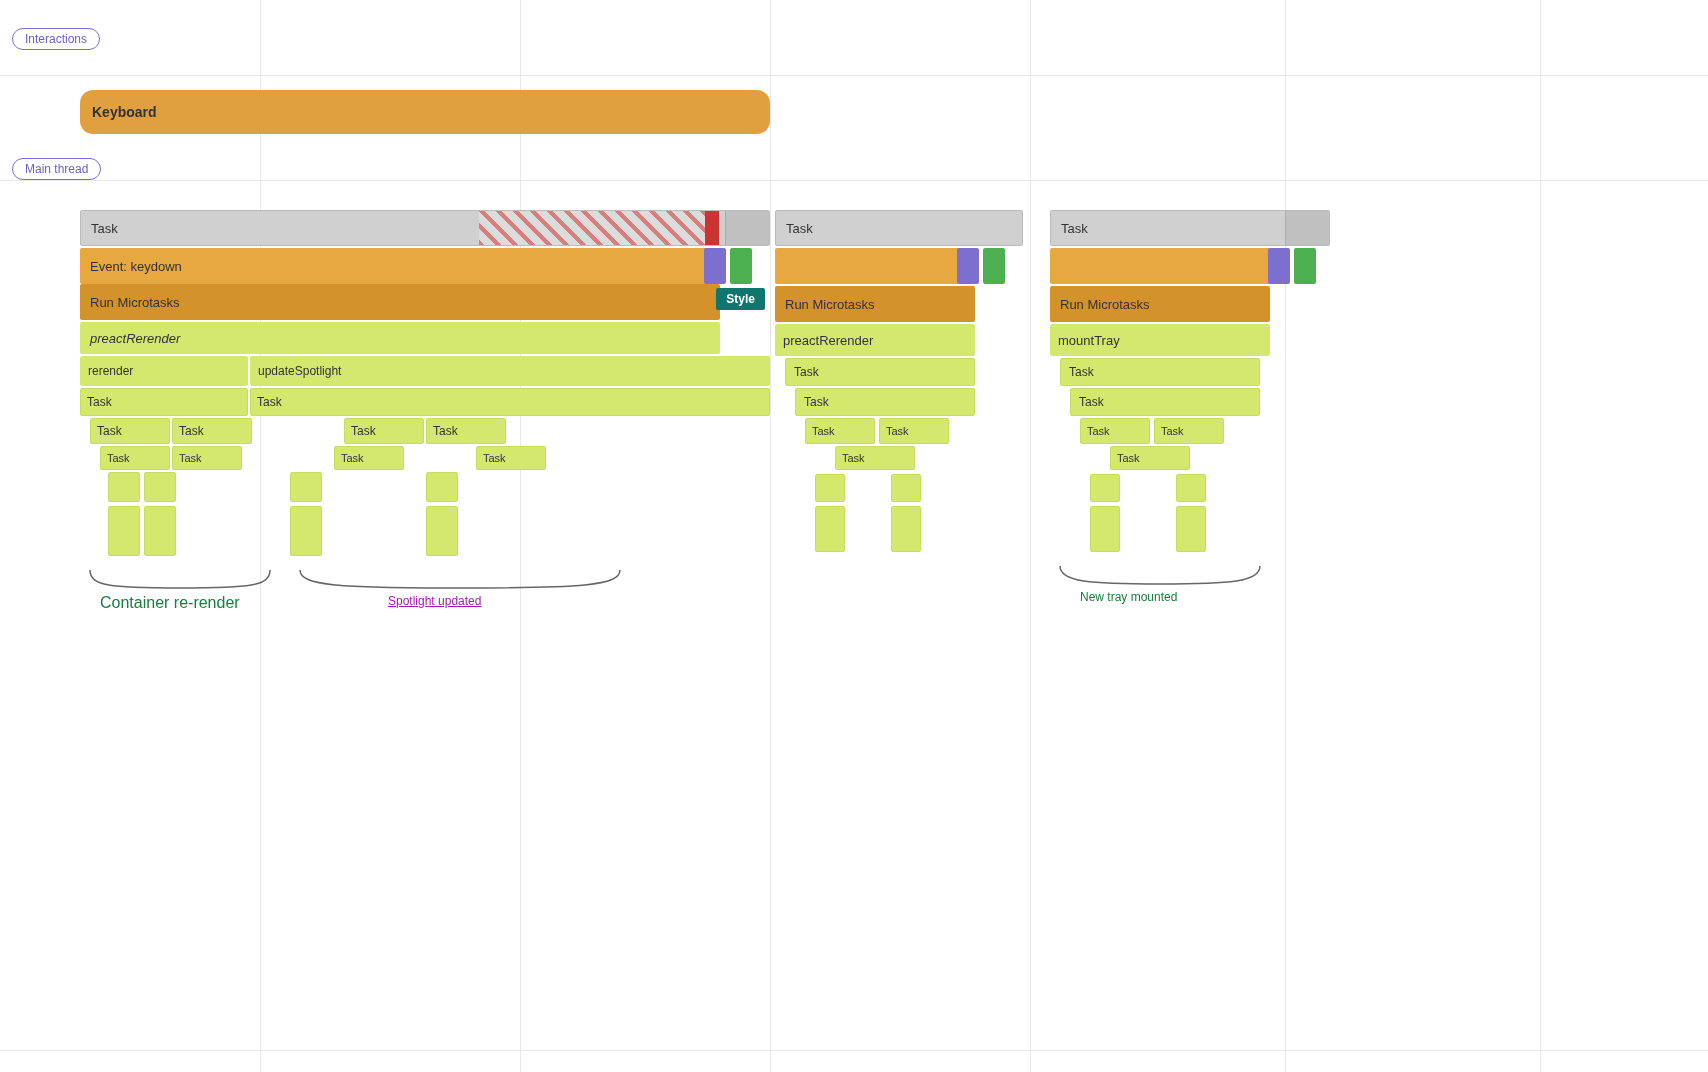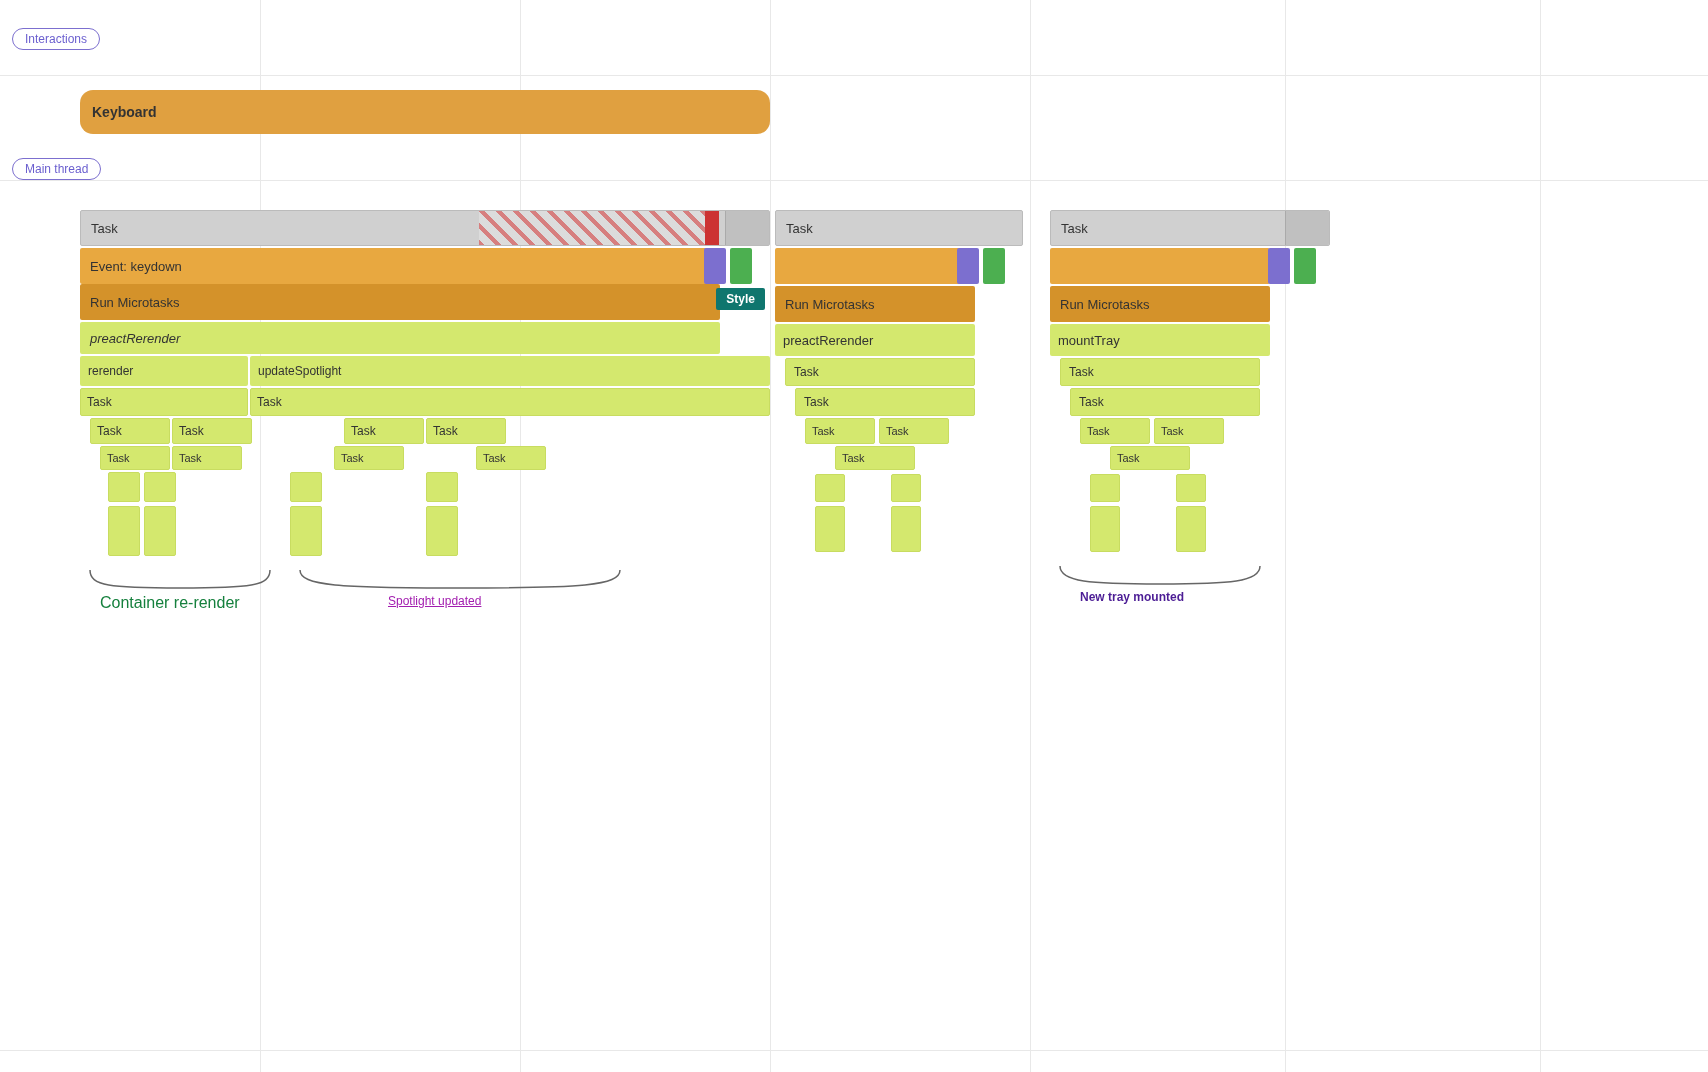--- a/index.html
+++ b/index.html
@@ -278,17 +278,17 @@
 
   <div style="display:flex; gap:6px; margin-bottom:4px; margin-left:40px;">
     <div style="width:30px; height:46px; background:#d4e86e; border:1px solid #c8dc60; border-radius:2px;"></div>
     <div style="width:30px; height:46px; background:#d4e86e; border:1px solid #c8dc60; border-radius:2px; margin-left:50px;"></div>
   </div>
 
   <div style="position:relative; height:50px; margin-top:10px;">
     <svg width="220" height="28">
       <path d="M10,4 C10,20 40,22 110,22 C180,22 210,20 210,4" fill="none" stroke="#666" stroke-width="1.5"></path>
     </svg>
-    <div style="position:absolute; left:30px; top:28px; font-size:12px; color:#4c1d95;font-weight:bold;">
+    <div style="position:absolute; left:30px; top:28px; font-size:12px; color:#15803d;">
       <span>New tray mounted</span>
     </div>
   </div>
 </div>
 
 </body></html>

